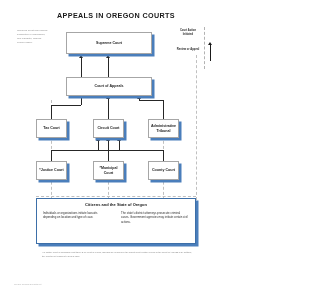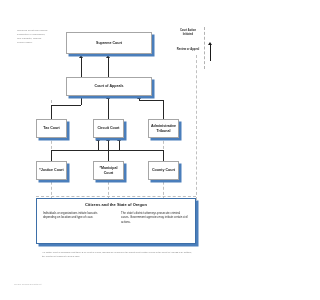--- a/index.html
+++ b/index.html
@@ -189,20 +189,21 @@
     position: absolute;
     height: 0;
     border-top: 0.7px dashed #c0c0c0;
   }
 </style>
 </head>
 <body>
 
 <div id="page">
 
+  <div class="title">APPEALS IN OREGON COURTS</div>
 
   <div class="margin-note">Oregon's Court has original jurisdiction in mandamus, quo warranto, habeas corpus cases.</div>
 
   <div class="legend-divider"></div>
   <div class="legend-label top">Court Action Initiated</div>
   <div class="legend-label bottom">Review or Appeal</div>
   <div class="legend-arrow"></div>
 
   <div class="guide" style="left:51px; top:100px; height:100px;"></div>
   <div class="guide" style="left:108px; top:100px; height:100px;"></div>

